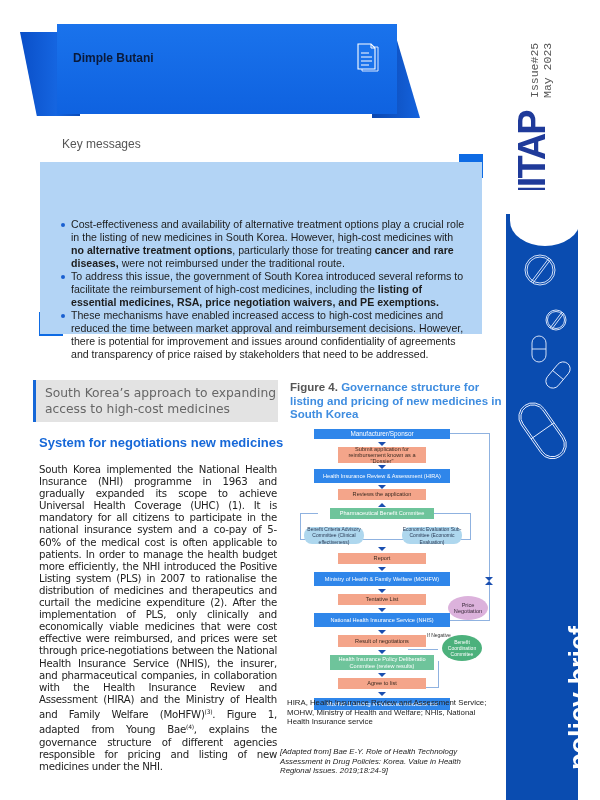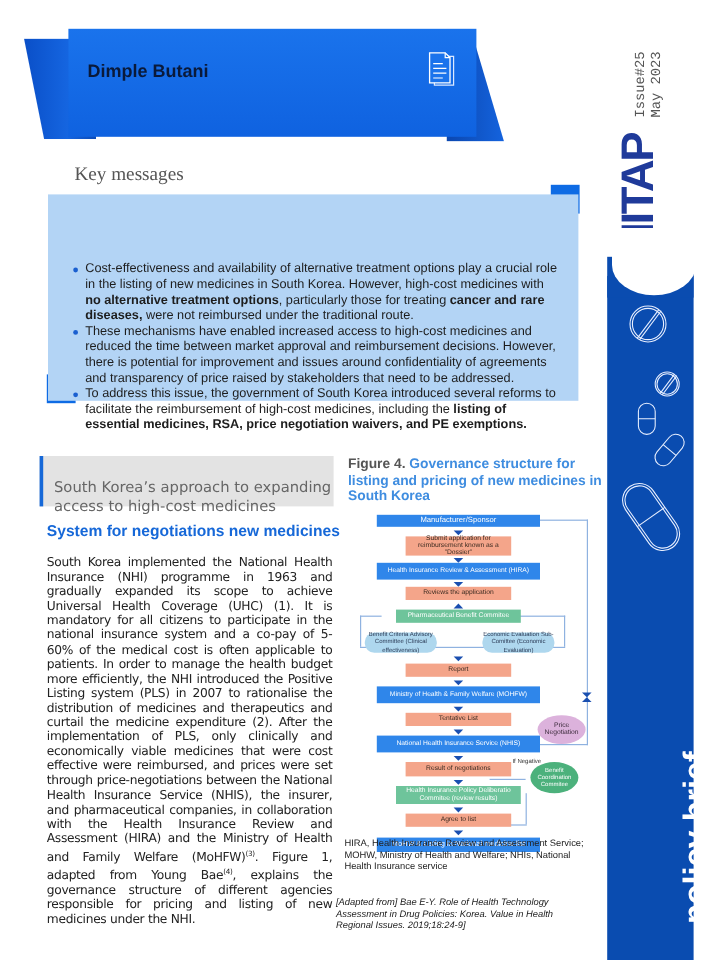--- a/index.html
+++ b/index.html
@@ -20,21 +20,21 @@
   .ribbon-front {
     position: absolute; left: 57px; top: 24px; width: 340px; height: 90px;
     background: linear-gradient(180deg, #1a73ec 0%, #0f62e0 100%);
     padding: 18px 0 0 16px;
   }
   .ribbon-title {
     color: #ffffff; font-weight: bold; font-size: 15.5px; line-height: 21px;
     letter-spacing: 0.1px; width: 300px;
   }
   .ribbon-author {
-    color: #0a1a3a; font-weight: bold; font-size: 15px; margin-top: 9px;
+    color: #0a1a3a; font-weight: bold; font-size: 12px; margin-top: 9px;
   }
   .doc-icon {
     position: absolute; left: 356px; top: 43px; width: 28px; height: 32px;
   }
 
   
   .issue-meta {
     position: absolute; left: 528px; top: 98px;
     transform: rotate(-90deg); transform-origin: left top;
     font-family: "Liberation Mono", monospace; font-size: 11.5px; line-height: 13px;
@@ -62,41 +62,41 @@
   .pills { position: absolute; left: 506px; top: 230px; width: 72px; height: 300px; }
   .policy-brief {
     position: absolute; left: 564px; top: 770px;
     transform: rotate(-90deg); transform-origin: left top;
     color: #ffffff; font-weight: bold; font-size: 27px; white-space: nowrap;
   }
 
   
   .km-title {
     position: absolute; left: 62px; top: 137px;
-    font-size: 16px; color: #555; font-family: Liberation Serif, serif;
+    font-size: 12px; color: #555; font-family: Liberation Sans, sans-serif;
   }
   .km-corner-tr { position: absolute; left: 459px; top: 154px; width: 24px; height: 24px; background: #0e6be4; }
   .km-corner-bl { position: absolute; left: 39px; top: 312px; width: 24px; height: 24px; background: #0e6be4; }
   .km-box {
     position: absolute; left: 40px; top: 162px; width: 442px; height: 172px;
     background: #b3d4f5; padding: 22px 14px 0 20px;
   }
   .km-list { list-style: none; font-size: 10.6px; line-height: 13px; color: #1d1d1d; margin-top: 34px; }
   .km-list li { position: relative; padding-left: 11px; }
   .km-list li::before {
     content: ""; position: absolute; left: 1px; top: 5px; width: 4px; height: 4px;
     border-radius: 50%; background: #1a5fd0;
   }
   .km-list b { font-weight: bold; }
 
   
   .section-head {
     position: absolute; left: 33px; top: 380px; width: 245px; height: 42px;
     background: #e3e3e3; border-left: 3px solid #1668d8;
-    padding: 18px 0 0 9px; font-size: 12.3px; line-height: 16px; color: #666;
+    padding: 5px 0 0 9px; font-size: 12.3px; line-height: 16px; color: #666;
     font-family: "DejaVu Sans", sans-serif;
   }
   .sub-head {
     position: absolute; left: 39px; top: 435px; font-size: 13px; font-weight: bold;
     color: #1668d8;
   }
   .body-text {
     position: absolute; left: 39px; top: 464px; width: 238px;
     font-size: 10.2px; line-height: 12.1px; color: #222; text-align: justify;
     font-family: "DejaVu Sans", sans-serif; letter-spacing: -0.25px;
@@ -203,24 +203,24 @@
 
 <div class="km-title">Key messages</div>
 <div class="km-corner-tr"></div>
 <div class="km-corner-bl"></div>
 <div class="km-box">
   <ul class="km-list">
     <li>
       <span>Cost-effectiveness and availability of alternative treatment options play a crucial role in the listing of new medicines in South Korea. However, high-cost medicines with </span><b>no alternative treatment options</b><span>, particularly those for treating </span><b>cancer and rare diseases,</b><span> were not reimbursed under the traditional route.</span>
     </li>
     <li>
-      <span>These mechanisms have enabled increased access to high-cost medicines and reduced the time between market approval and reimbursement decisions. However, there is potential for improvement and issues around confidentiality of agreements and transparency of price raised by stakeholders that need to be addressed.</span>
+      <span>To address this issue, the government of South Korea introduced several reforms to facilitate the reimbursement of high-cost medicines, including the </span><b>listing of essential medicines, RSA, price negotiation waivers, and PE exemptions.</b>
     </li>
     <li>
-      <span>To address this issue, the government of South Korea introduced several reforms to facilitate the reimbursement of high-cost medicines, including the </span><b>listing of essential medicines, RSA, price negotiation waivers, and PE exemptions.</b>
+      <span>These mechanisms have enabled increased access to high-cost medicines and reduced the time between market approval and reimbursement decisions. However, there is potential for improvement and issues around confidentiality of agreements and transparency of price raised by stakeholders that need to be addressed.</span>
     </li>
   </ul>
 </div>
 
 <div class="section-head">South Korea’s approach to expanding access to high-cost medicines</div>
 <div class="sub-head">System for negotiations new medicines</div>
 <div class="body-text"><span>South Korea implemented the National Health Insurance (NHI) programme in 1963 and gradually expanded its scope to achieve Universal Health Coverage (UHC) (1). It is mandatory for all citizens to participate in the national insurance system and a co-pay of 5-60% of the medical cost is often applicable to patients. In order to manage the health budget more efficiently, the NHI introduced the Positive Listing system (PLS) in 2007 to rationalise the distribution of medicines and therapeutics and curtail the medicine expenditure (2). After the implementation of PLS, only clinically and economically viable medicines that were cost effective were reimbursed, and prices were set through price-negotiations between the National Health Insurance Service (NHIS), the insurer, and pharmaceutical companies, in collaboration with the Health Insurance Review and Assessment (HIRA) and the Ministry of Health and Family Welfare (MoHFW)</span><sup>(3)</sup><span>.  Figure 1, adapted from Young Bae</span><sup>(4)</sup><span>, explains the governance structure of different agencies responsible for pricing and listing of new medicines under the NHI.</span></div>
 
 <div class="fig-caption">
   <span class="fig-num">Figure 4.</span>

